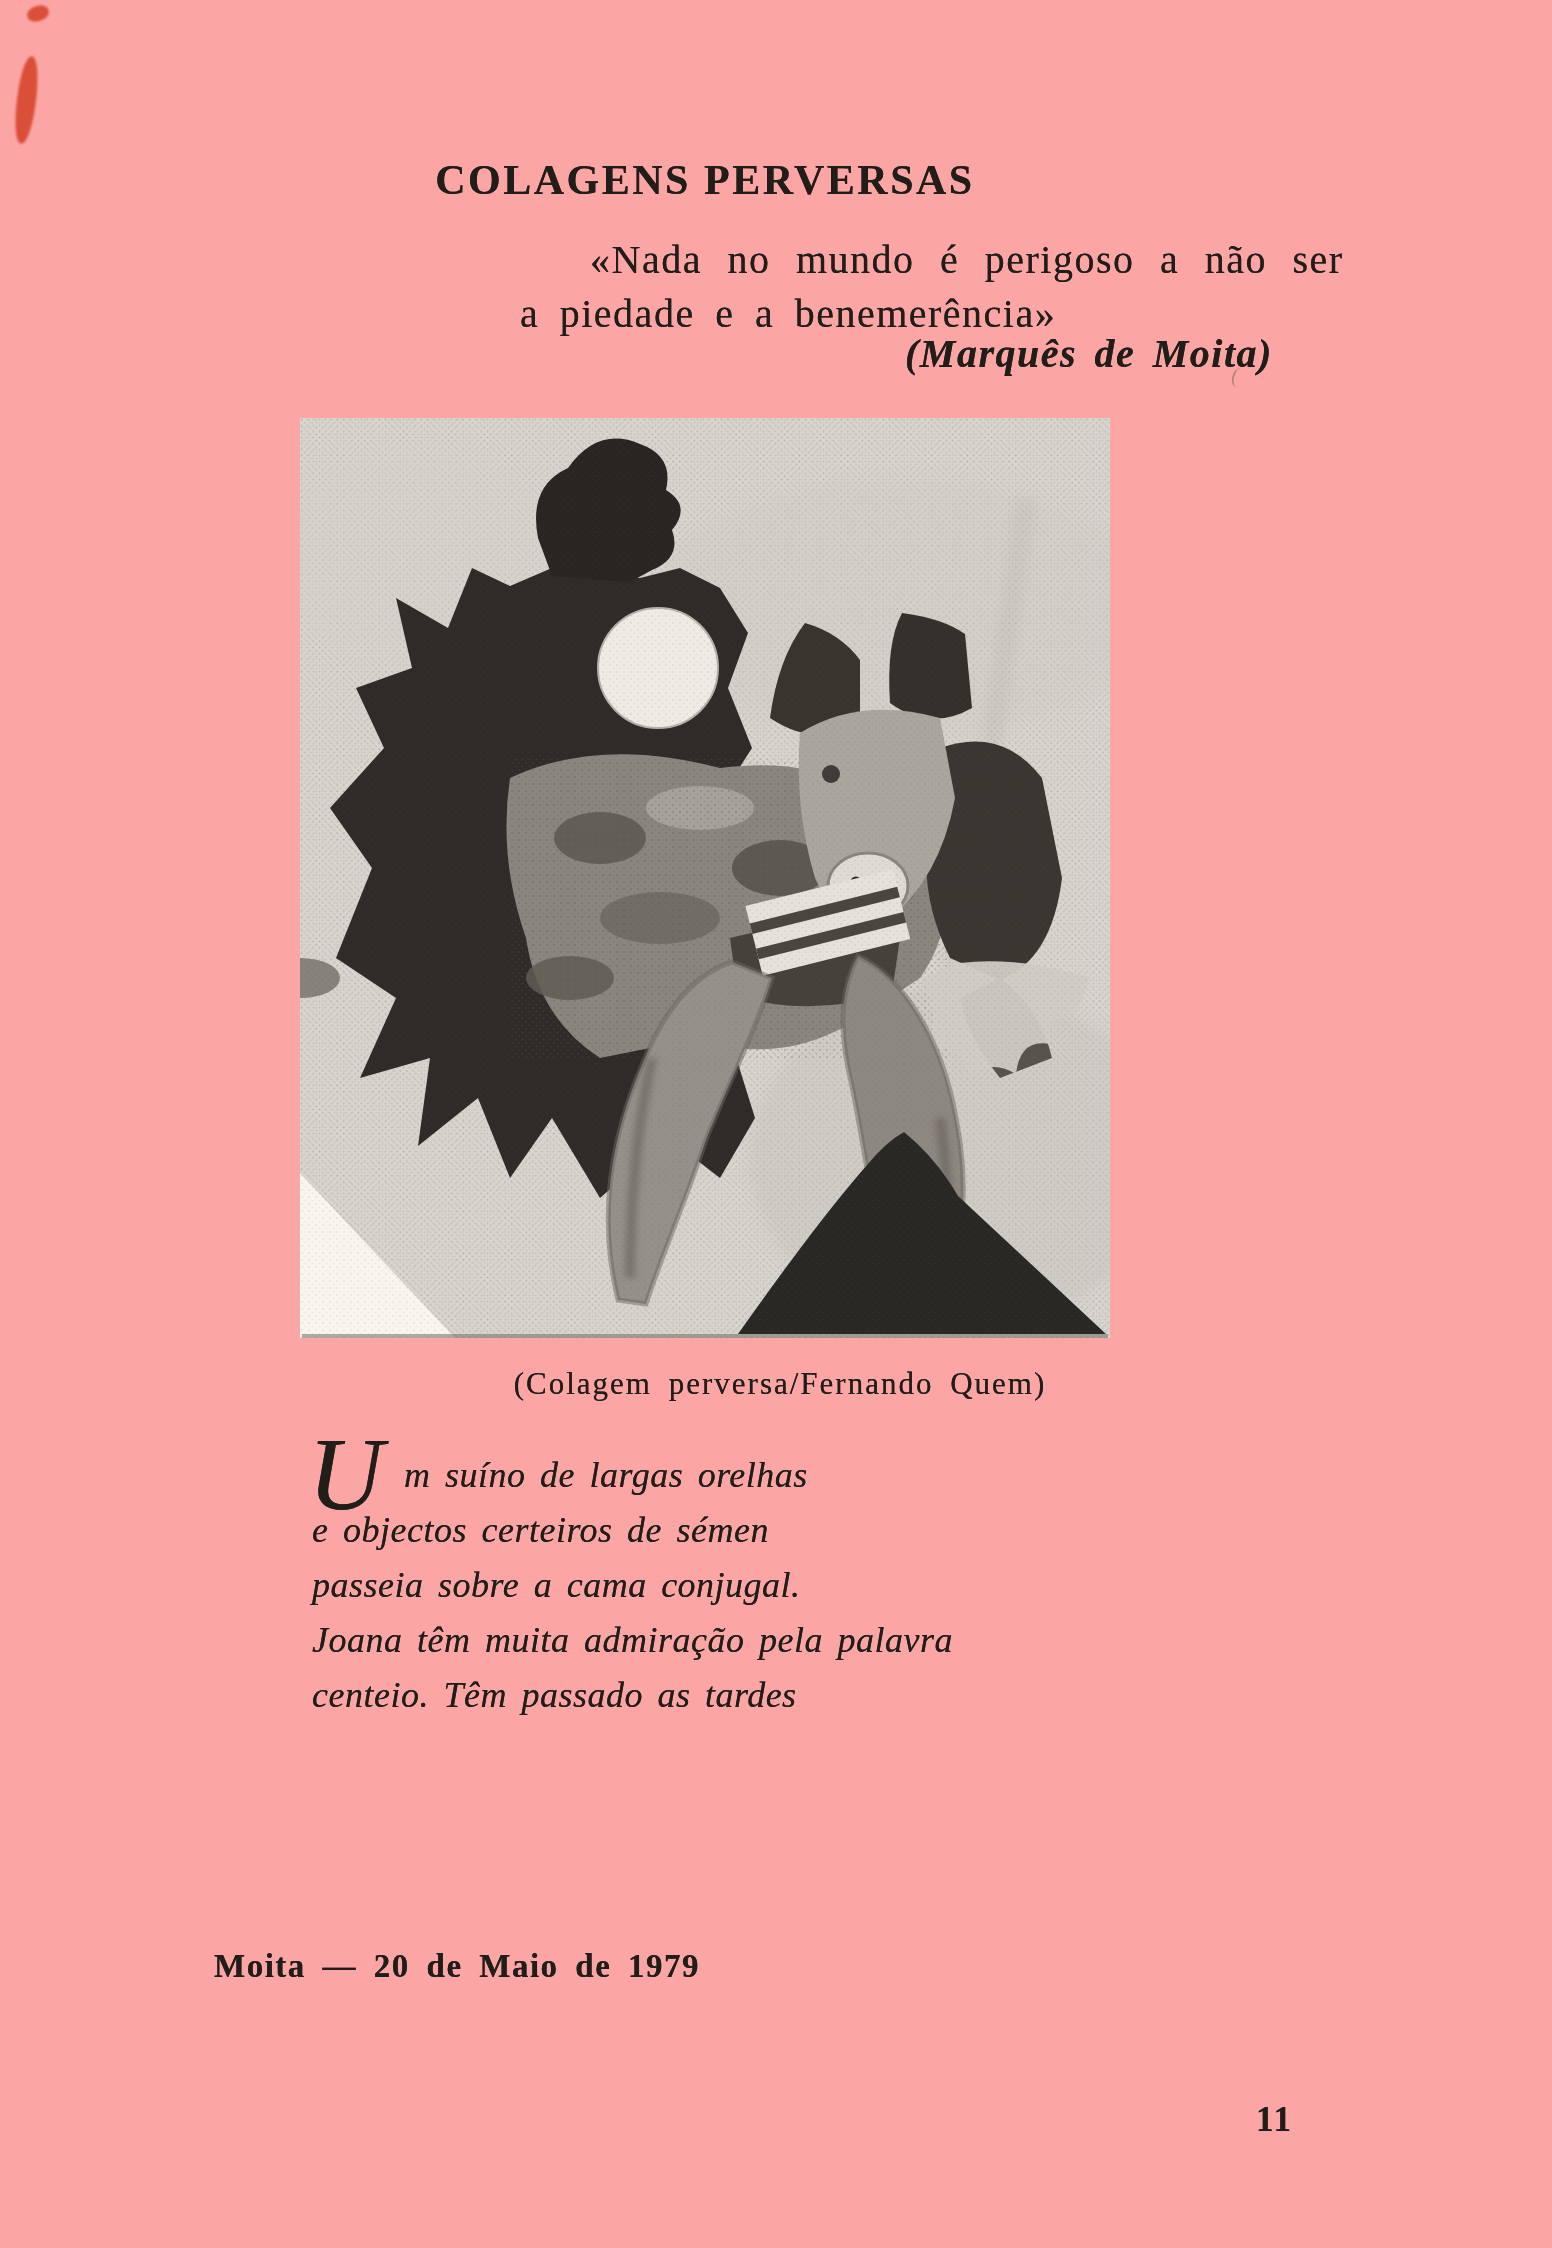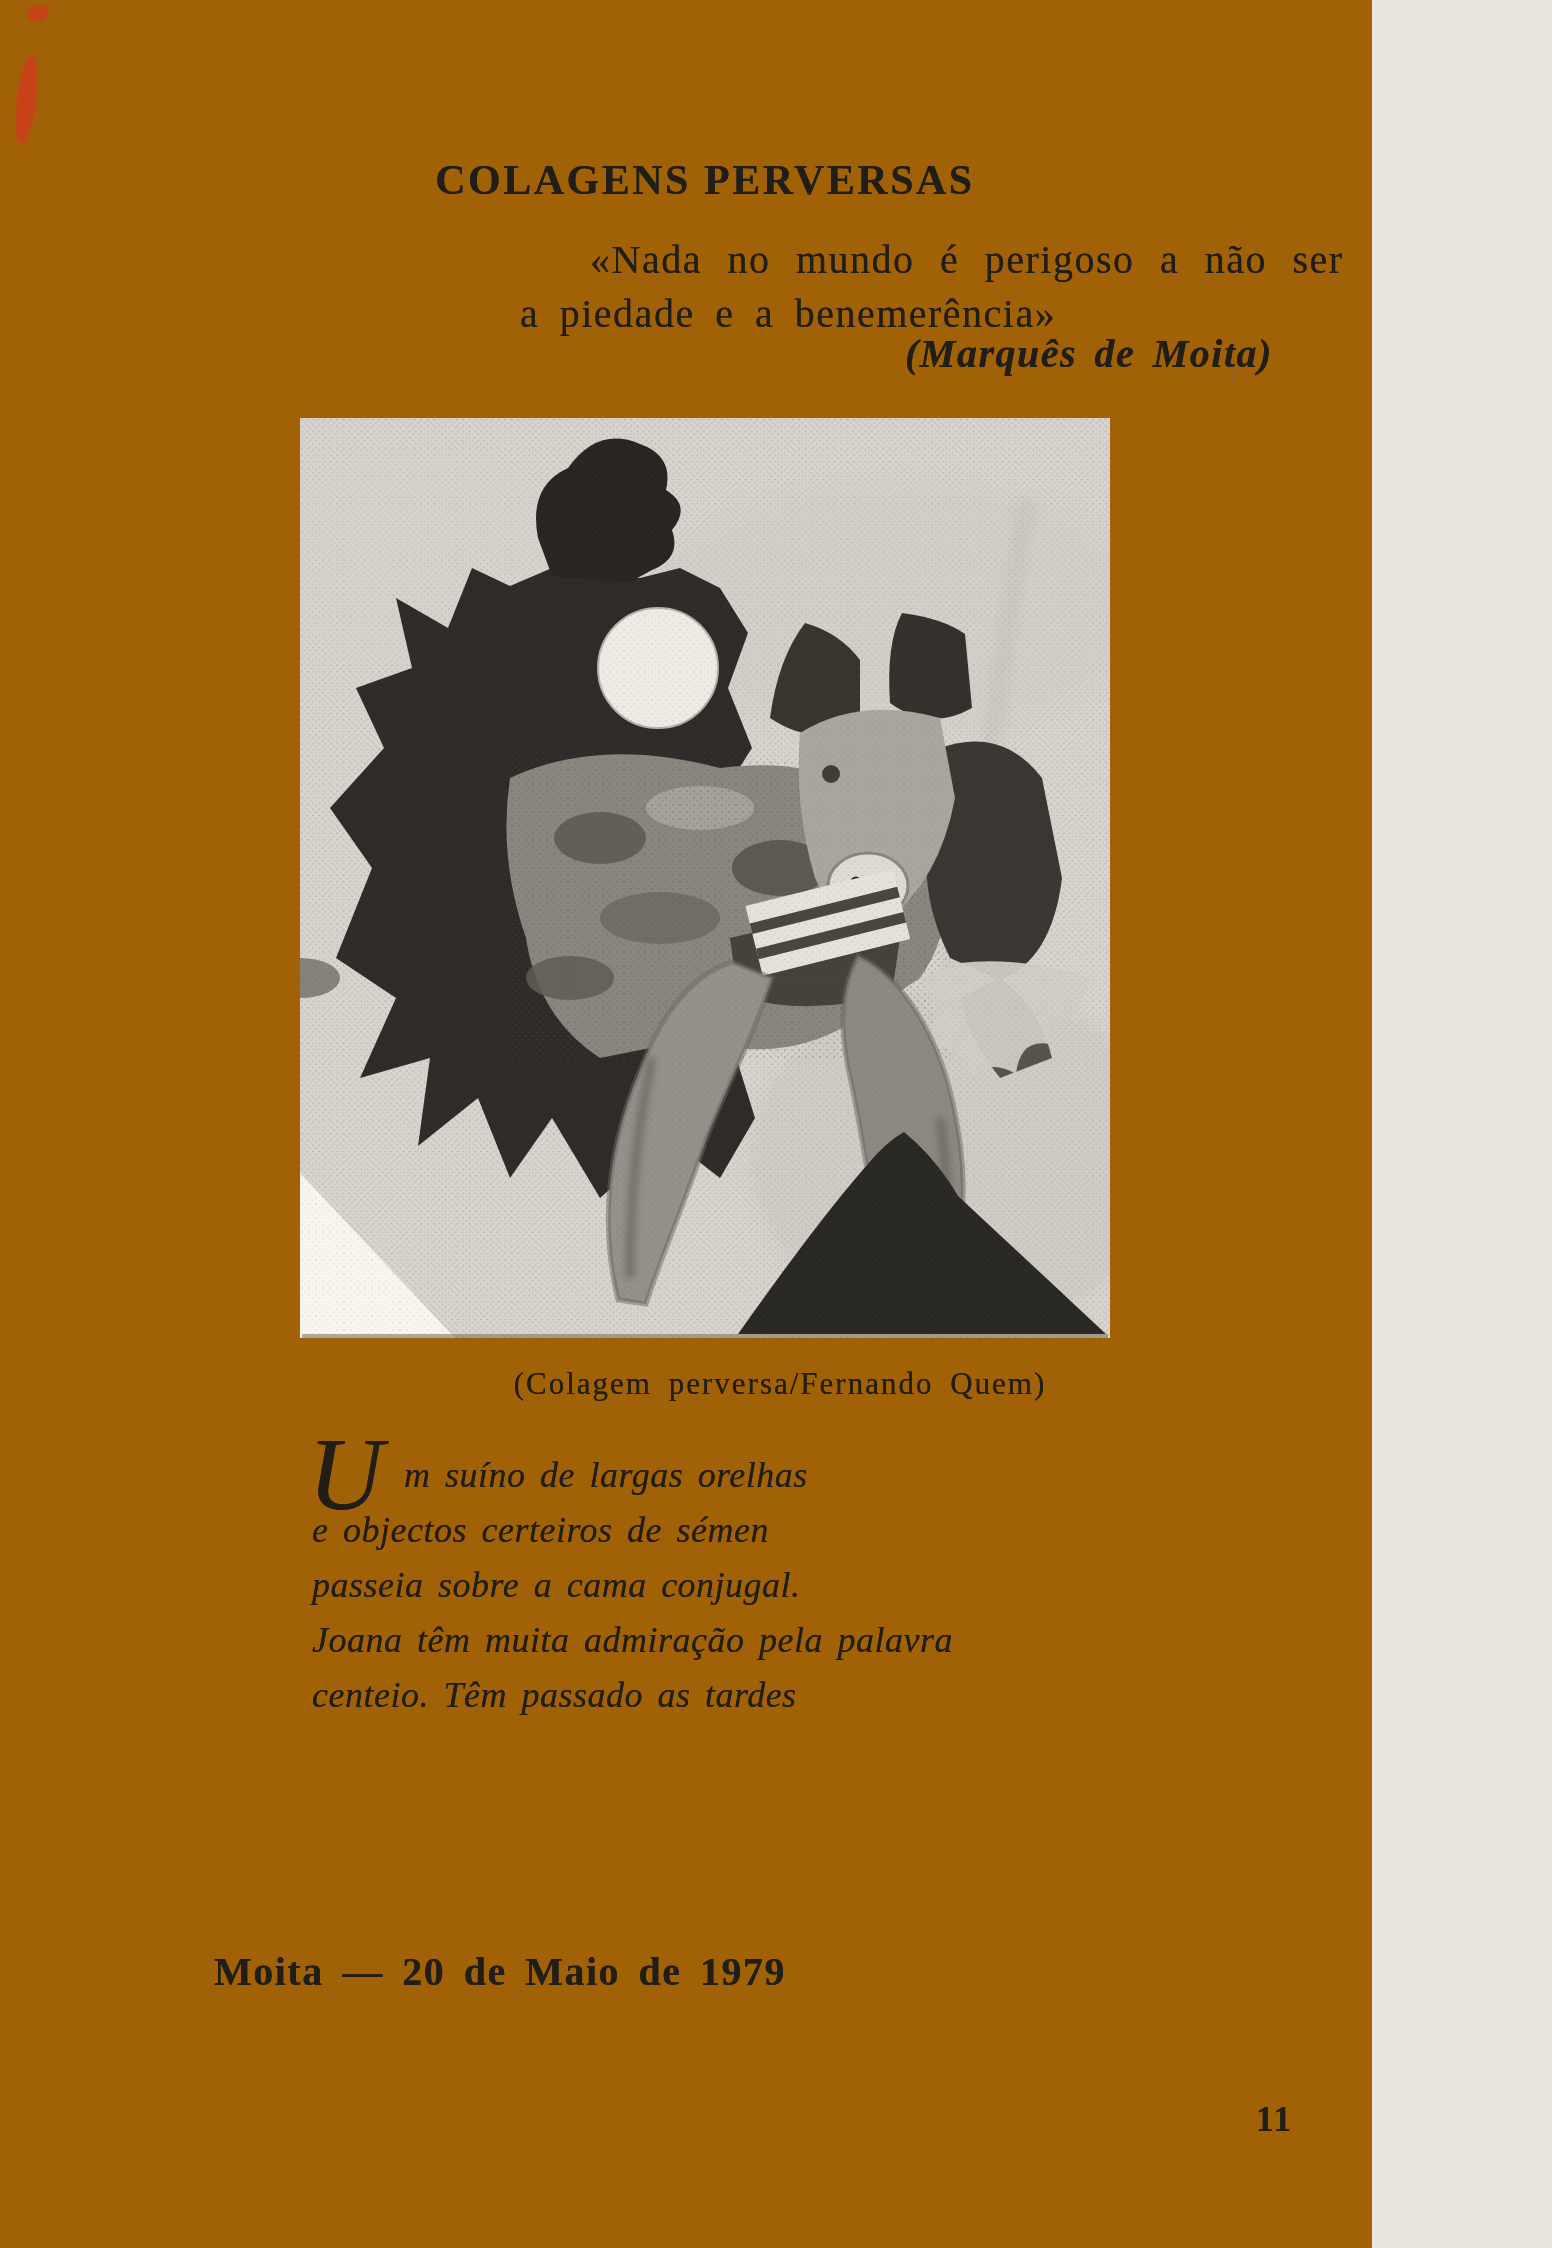--- a/index.html
+++ b/index.html
@@ -1,19 +1,19 @@
 <!DOCTYPE html>
 <html><head>
 <meta charset="utf-8">
 <style>
   html,body{margin:0;padding:0;background:#e8e5de;}
   .page{
     position:relative;
-    width:1372px;height:2248px;
-    background:#a16207;
+    width:1552px;height:2248px;
+    background:#fca5a5;
     overflow:hidden;
     font-family:"Liberation Serif", serif;
     color:#211e1a;
   }
   .ink{ text-shadow:0 0 0.6px rgba(25,22,18,.85); }
 
   .page-title{
     position:absolute; left:300px; top:128px; width:810px;
     text-align:center;
     font-size:42px; font-weight:bold; letter-spacing:2.5px;
@@ -42,21 +42,21 @@
   .poem{ position:absolute; left:312px; top:1448px; font-style:italic; font-size:36px; line-height:55px; }
   .poem-line{ white-space:nowrap; letter-spacing:.5px; word-spacing:5px; }
   .poem-line.first{ padding-left:92px; }
   .drop-cap{
     position:absolute; left:-4px; top:-26px;
     font-size:104px; line-height:1; font-style:italic;
   }
 
   .dateline{
     position:absolute; left:214px; top:1948px;
-    font-size:40px; font-weight:bold; letter-spacing:1.5px; word-spacing:7px;
+    font-size:33px; font-weight:bold; letter-spacing:1.5px; word-spacing:7px;
     white-space:nowrap;
   }
 
   .page-number{
     position:absolute; left:1256px; top:2056px;
     font-size:35px; font-weight:bold; letter-spacing:2px;margin-top:44px;
   }
 
   .red-mark{ position:absolute; background:#d23a1e; opacity:.8; filter:blur(1px); }
   .red-mark.m1{ left:27px; top:6px; width:22px; height:15px; border-radius:45%; transform:rotate(-18deg); }

